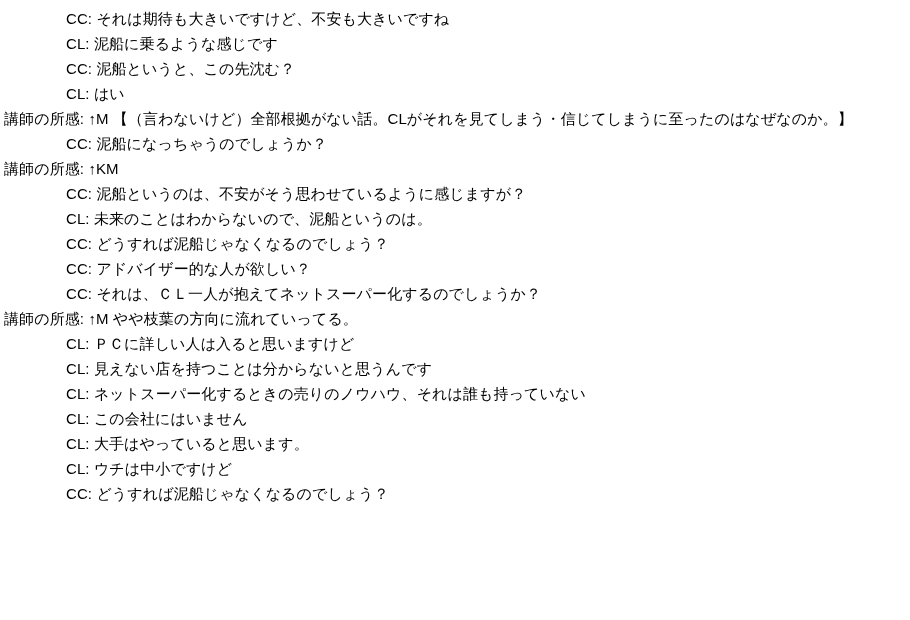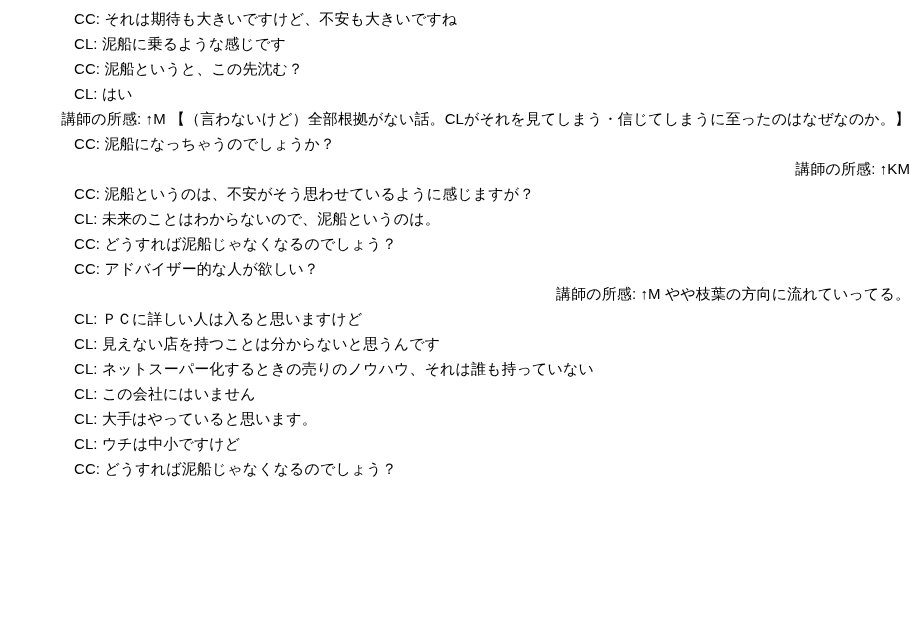--- a/index.html
+++ b/index.html
@@ -10,52 +10,51 @@
   body {
     width: 910px;
     height: 620px;
     overflow: hidden;
     font-family: "Liberation Sans", "DejaVu Sans", sans-serif;
     color: #000000;
   }
   #transcript {
     padding: 6px 0 0 0;
     box-sizing: border-box;
-    margin-left: 8px;
   }
   .line {
     font-size: 15px;
     line-height: 25px;
     white-space: pre;
     letter-spacing: 0.1px;
   }
   
   .line.turn {
     padding-left: 66px;
   }
   .line.note {
     padding-left: 4px;
-    text-align: right;
   }
 </style>
 </head>
 <body>
 
 <div id="transcript">
     <div class="line turn">CC: それは期待も大きいですけど、不安も大きいですね</div>
     <div class="line turn">CL: 泥船に乗るような感じです</div>
     <div class="line turn">CC: 泥船というと、この先沈む？</div>
     <div class="line turn">CL: はい</div>
     <div class="line note">講師の所感: ↑М 【（言わないけど）全部根拠がない話。CLがそれを見てしまう・信じてしまうに至ったのはなぜなのか。】</div>
     <div class="line turn">CC: 泥船になっちゃうのでしょうか？</div>
     <div class="line note">講師の所感: ↑KM</div>
     <div class="line turn">CC: 泥船というのは、不安がそう思わせているように感じますが？</div>
     <div class="line turn">CL: 未来のことはわからないので、泥船というのは。</div>
     <div class="line turn">CC: どうすれば泥船じゃなくなるのでしょう？</div>
     <div class="line turn">CC: アドバイザー的な人が欲しい？</div>
+    <div class="line turn">CC: それは、ＣＬ一人が抱えてネットスーパー化するのでしょうか？</div>
     <div class="line note">講師の所感: ↑М やや枝葉の方向に流れていってる。</div>
     <div class="line turn">CL: ＰＣに詳しい人は入ると思いますけど</div>
     <div class="line turn">CL: 見えない店を持つことは分からないと思うんです</div>
     <div class="line turn">CL: ネットスーパー化するときの売りのノウハウ、それは誰も持っていない</div>
     <div class="line turn">CL: この会社にはいません</div>
     <div class="line turn">CL: 大手はやっていると思います。</div>
     <div class="line turn">CL: ウチは中小ですけど</div>
     <div class="line turn">CC: どうすれば泥船じゃなくなるのでしょう？</div>
   </div>
 

